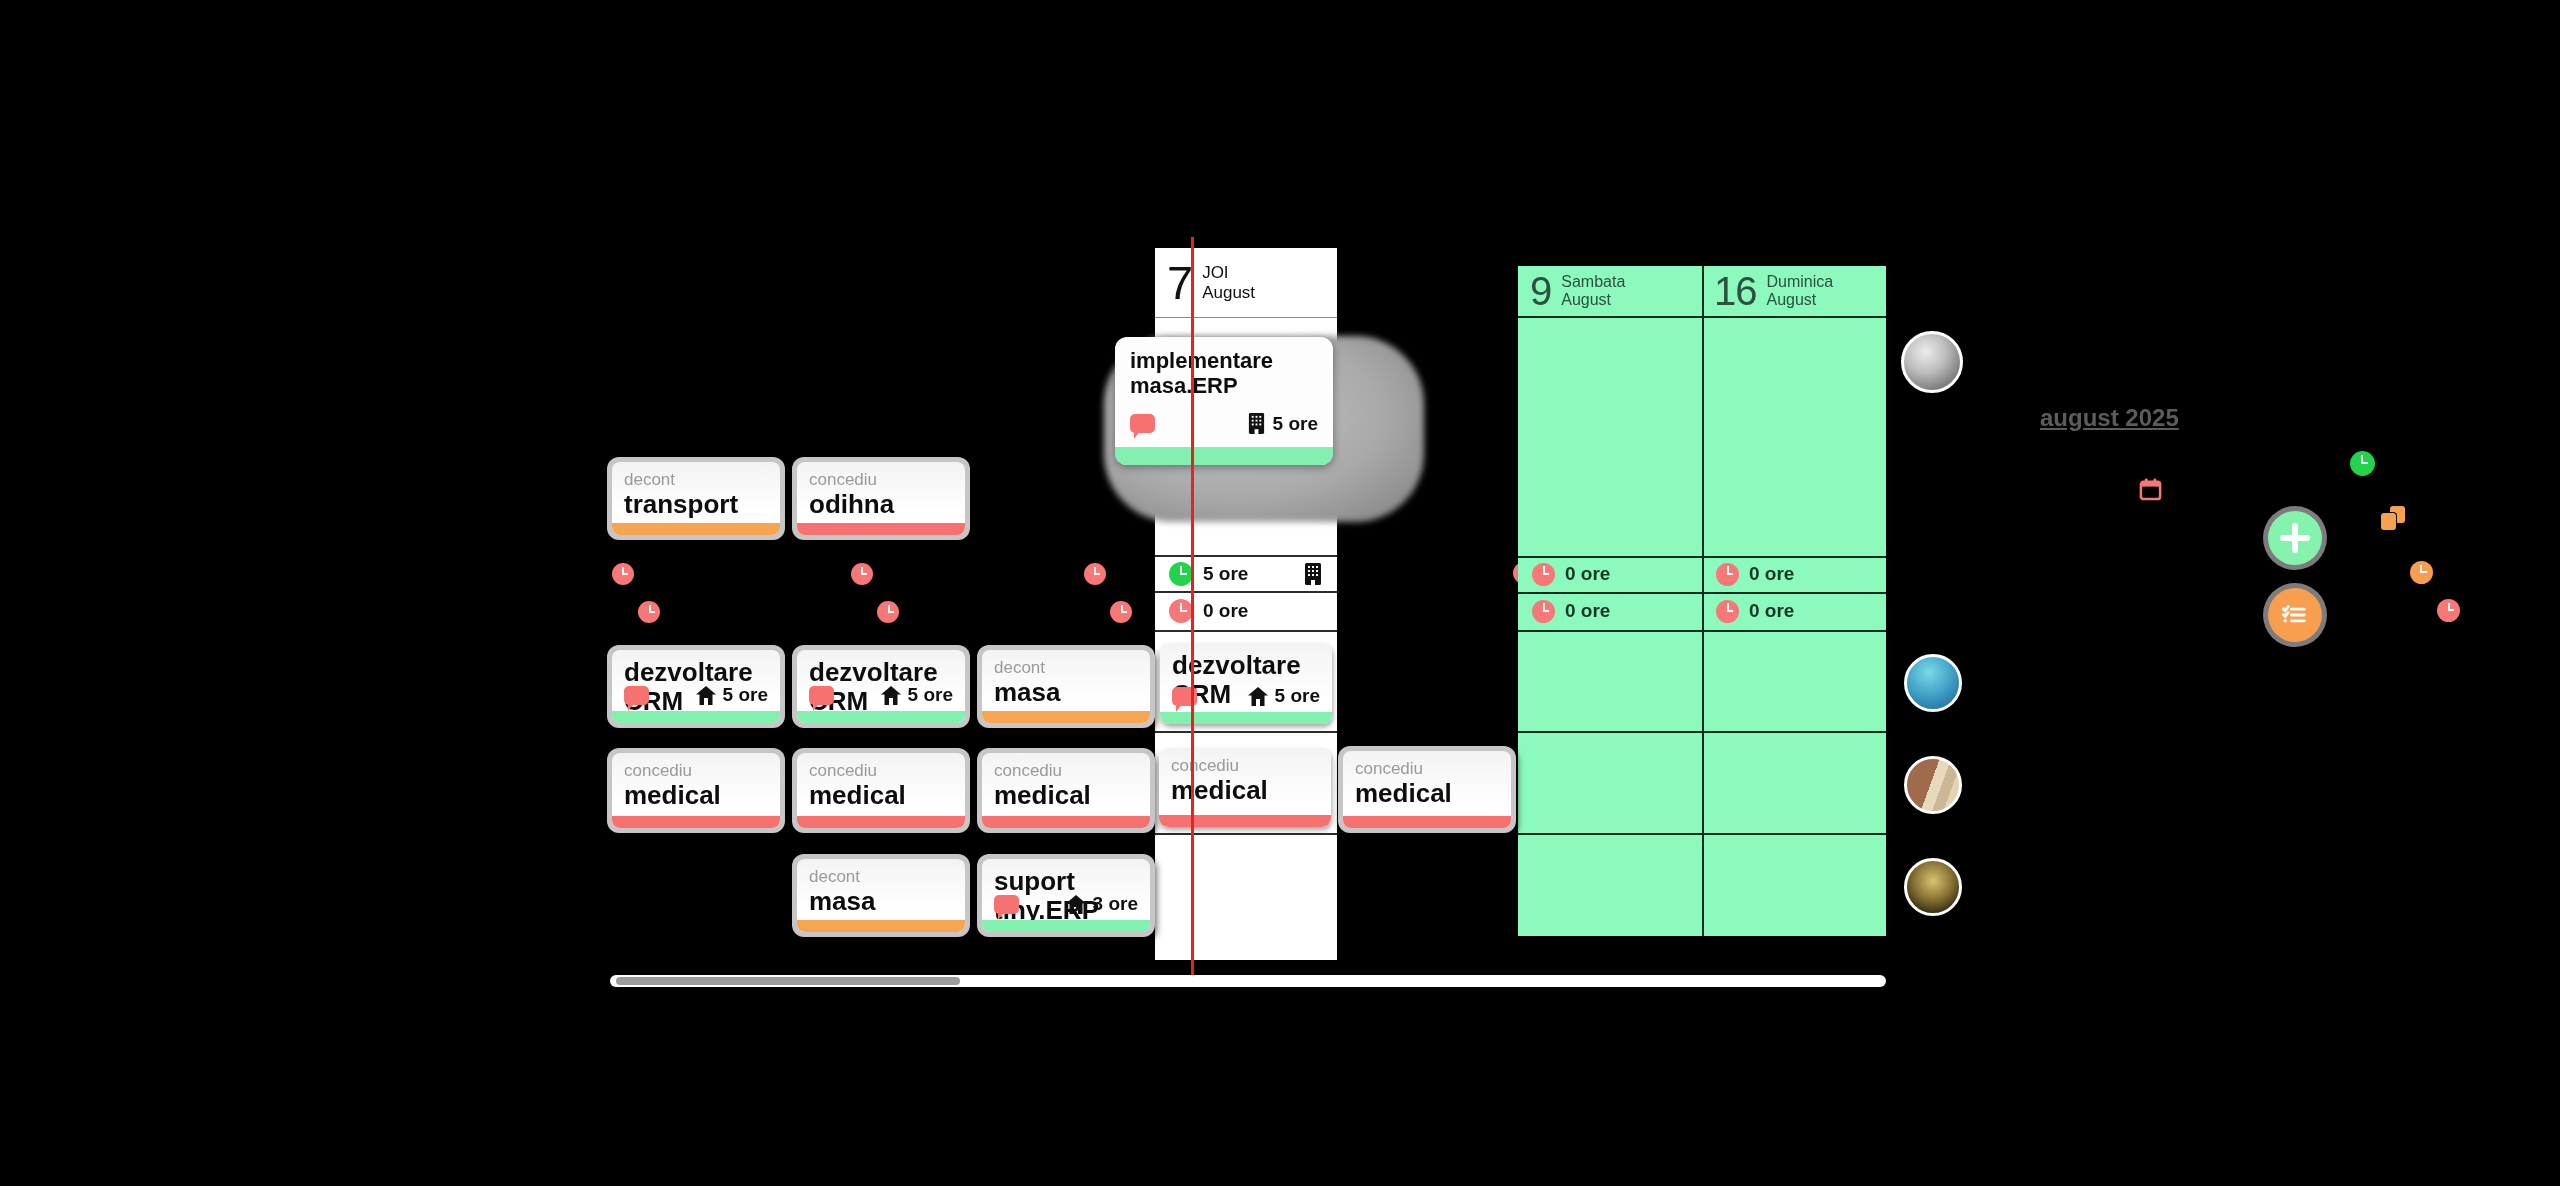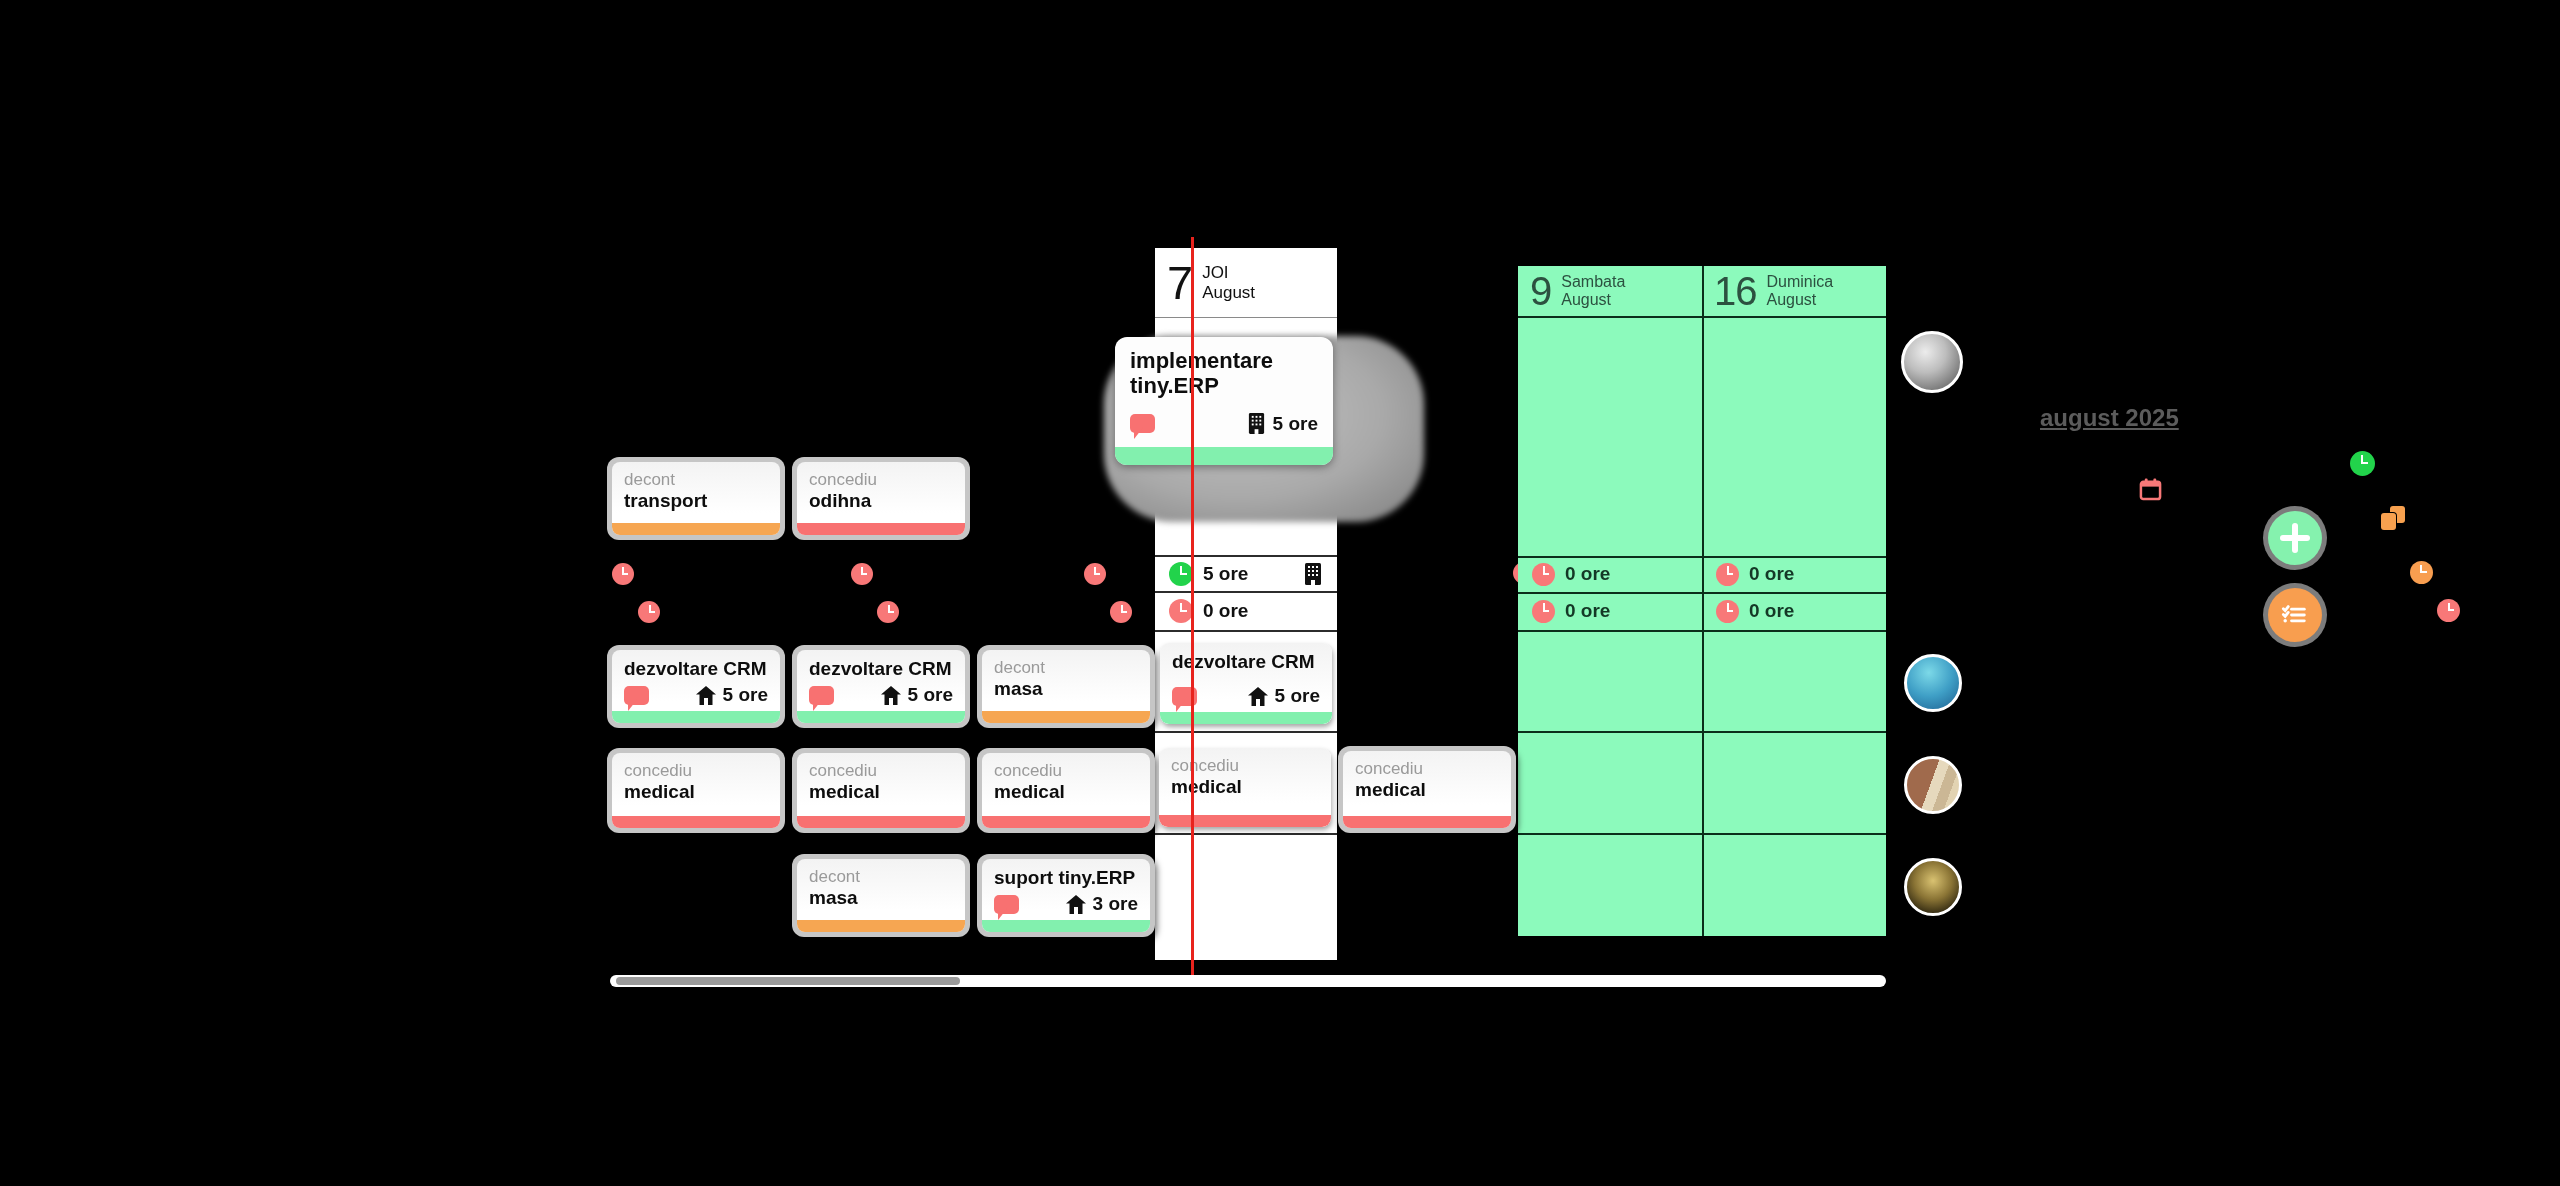--- a/index.html
+++ b/index.html
@@ -31,21 +31,21 @@
   
   .card { z-index:5; }
   .framed { background:#c6c6c6; border-radius:12px; padding:5px;
             box-shadow:2px 4px 6px rgba(0,0,0,.55); }
   .card-in { position:relative; width:100%; height:100%;
              background:linear-gradient(#f3f3f3,#ffffff 70%);
              border-radius:8px; overflow:hidden; padding:8px 12px; }
   .flat .card-in { border-radius:9px; box-shadow:1px 3px 5px rgba(0,0,0,.35); }
   .flat { border-radius:9px; }
   .cat { font-size:17px; color:#9a9a9a; }
-  .ttl { font-size:19px; font-weight:700; color:#0d0d0d; line-height:1.12; }
+  .ttl { font-size:26px; font-weight:700; color:#0d0d0d; line-height:1.12; }
   .bar { position:absolute; left:0; right:0; bottom:0; height:12px; }
   .bar-green { background:#82f0ae; }
   .bar-orange { background:#f6a652; }
   .bar-red { background:#f87171; }
   .meta { position:absolute; left:12px; right:12px; bottom:17px; display:flex;
           justify-content:space-between; align-items:center; }
   .hrs { font-size:19px; font-weight:700; color:#111; margin-left:7px; }
   .meta-r { display:flex; align-items:center; }
 
   .bigcard { z-index:6; background:#fdfdfd; border-radius:12px;
@@ -188,21 +188,21 @@
   <div class="gcell" style="left:0;top:465px;width:50%;height:102px"></div>
   <div class="gcell" style="left:50%;top:465px;width:50%;height:102px"></div>
   <div class="hline-g" style="top:567px"></div>
   <div class="gcell" style="left:0;top:567px;width:50%;height:103px"></div>
   <div class="gcell" style="left:50%;top:567px;width:50%;height:103px"></div>
 </div>
 
 
 <div class="abs ghost" style="left:1104px;top:336px;width:320px;height:186px"></div>
 <div class="abs bigcard" style="left:1115px;top:337px;width:218px;height:128px">
-  <div class="ttl">implementare tiny.ERP</div>
+  <div class="ttl">implementare masa.ERP</div>
   <div class="meta">
     <span class="comment"></span>
     <span class="meta-r">
       <svg width="19" height="23" viewBox="0 0 20 24">
         <rect x="2" y="1" width="16" height="22" rx="1.5" fill="#111"></rect>
         <g fill="#fff">
             <rect x="5" y="4" width="2" height="2"></rect>
             <rect x="9" y="4" width="2" height="2"></rect>
             <rect x="13" y="4" width="2" height="2"></rect>
         <rect x="5" y="8" width="2" height="2"></rect>

